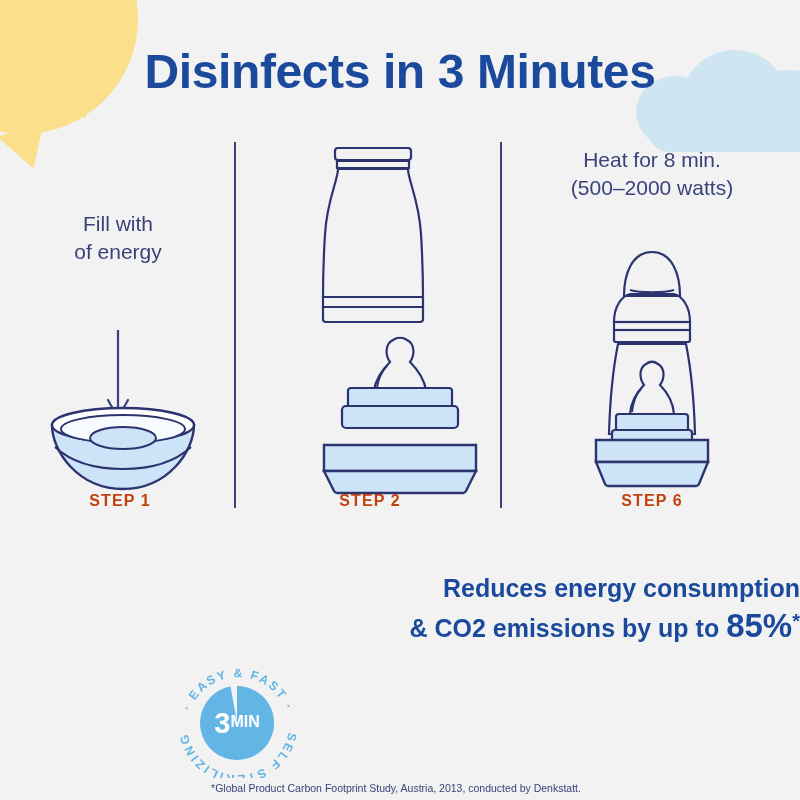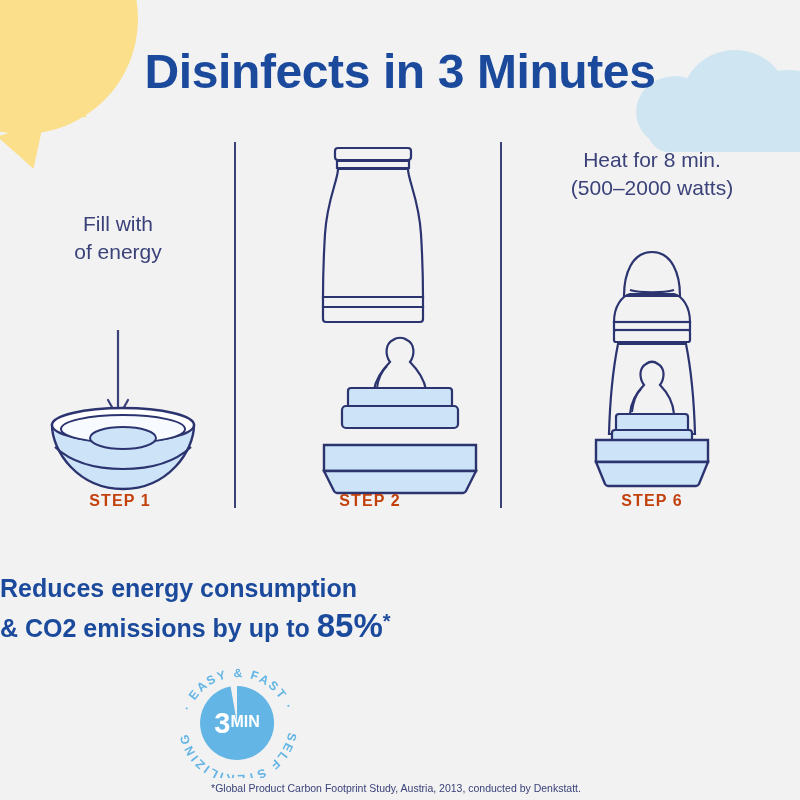--- a/index.html
+++ b/index.html
@@ -88,21 +88,21 @@
   .art{ position:absolute; }
   .art-bowl{   left:48px;  top:405px; }
   .art-bottle{ left:318px; top:142px; }
   .art-teat{   left:332px; top:336px; }
   .art-base{   left:318px; top:440px; }
   .art-combo{  left:590px; top:248px; }
 
   
   .claim{
     position:absolute; left:0; right:0; top:572px;
-    text-align:left; color:#1b4a9c;
+    text-align:right; color:#1b4a9c;
     font-size:25px; font-weight:bold; line-height:1.30;
   }
   .claim .big{ font-size:33px; }
   .claim .star{ font-size:20px; vertical-align:super; }
 
   
   .badges{ position:absolute; left:0; right:0; top:664px; height:110px; }
 
   .badge-3min{ position:absolute; left:178px; top:2px; width:120px; height:112px; }
   .badge-3min .ring-txt{ position:absolute; inset:0; }

